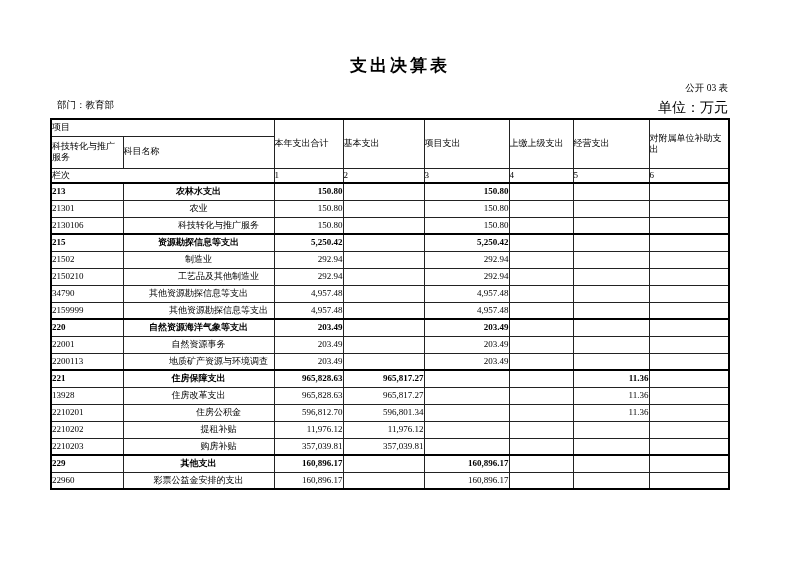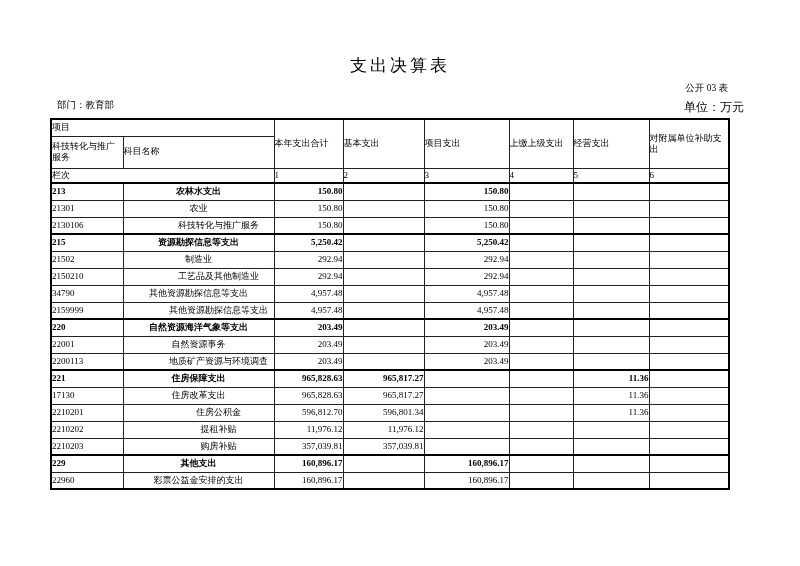--- a/index.html
+++ b/index.html
@@ -12,40 +12,40 @@
     font-family: "Liberation Serif", "DejaVu Serif", serif;
     overflow: hidden;
   }
   .doc-title {
     position: absolute;
     top: 54px;
     left: 0;
     width: 100%;
     text-align: center;
     font-size: 17px;
-    font-weight: normal;
+    font-weight: bold;
     letter-spacing: 3px;
   }
   .form-code {
     position: absolute;
     top: 82px;
     right: 72px;
     font-size: 9.5px;
   }
   .dept-label {
     position: absolute;
     top: 99px;
     left: 57px;
     font-size: 9.5px;
   }
   .unit-label {
     position: absolute;
     top: 99px;
-    right: 56px;
-    font-size: 12px;
+    right: 72px;
+    font-size: 14px;
   }
   table.report {
     position: absolute;
     top: 118px;
     left: 50px;
     width: 678px;
     border-collapse: collapse;
     table-layout: fixed;
     border: 2px solid #000;
     font-size: 9px;
@@ -238,21 +238,21 @@
           <td class="cell-code">221</td>
           <td class="cell-name">住房保障支出</td>
           <td class="cell-num">965,828.63</td>
           <td class="cell-num">965,817.27</td>
           <td class="cell-num"></td>
           <td class="cell-num"></td>
           <td class="cell-num">11.36</td>
           <td class="cell-num"></td>
         </tr>
         <tr class="data-row">
-          <td class="cell-code">17130</td>
+          <td class="cell-code">13928</td>
           <td class="cell-name">住房改革支出</td>
           <td class="cell-num">965,828.63</td>
           <td class="cell-num">965,817.27</td>
           <td class="cell-num"></td>
           <td class="cell-num"></td>
           <td class="cell-num">11.36</td>
           <td class="cell-num"></td>
         </tr>
         <tr class="data-row">
           <td class="cell-code">2210201</td>

